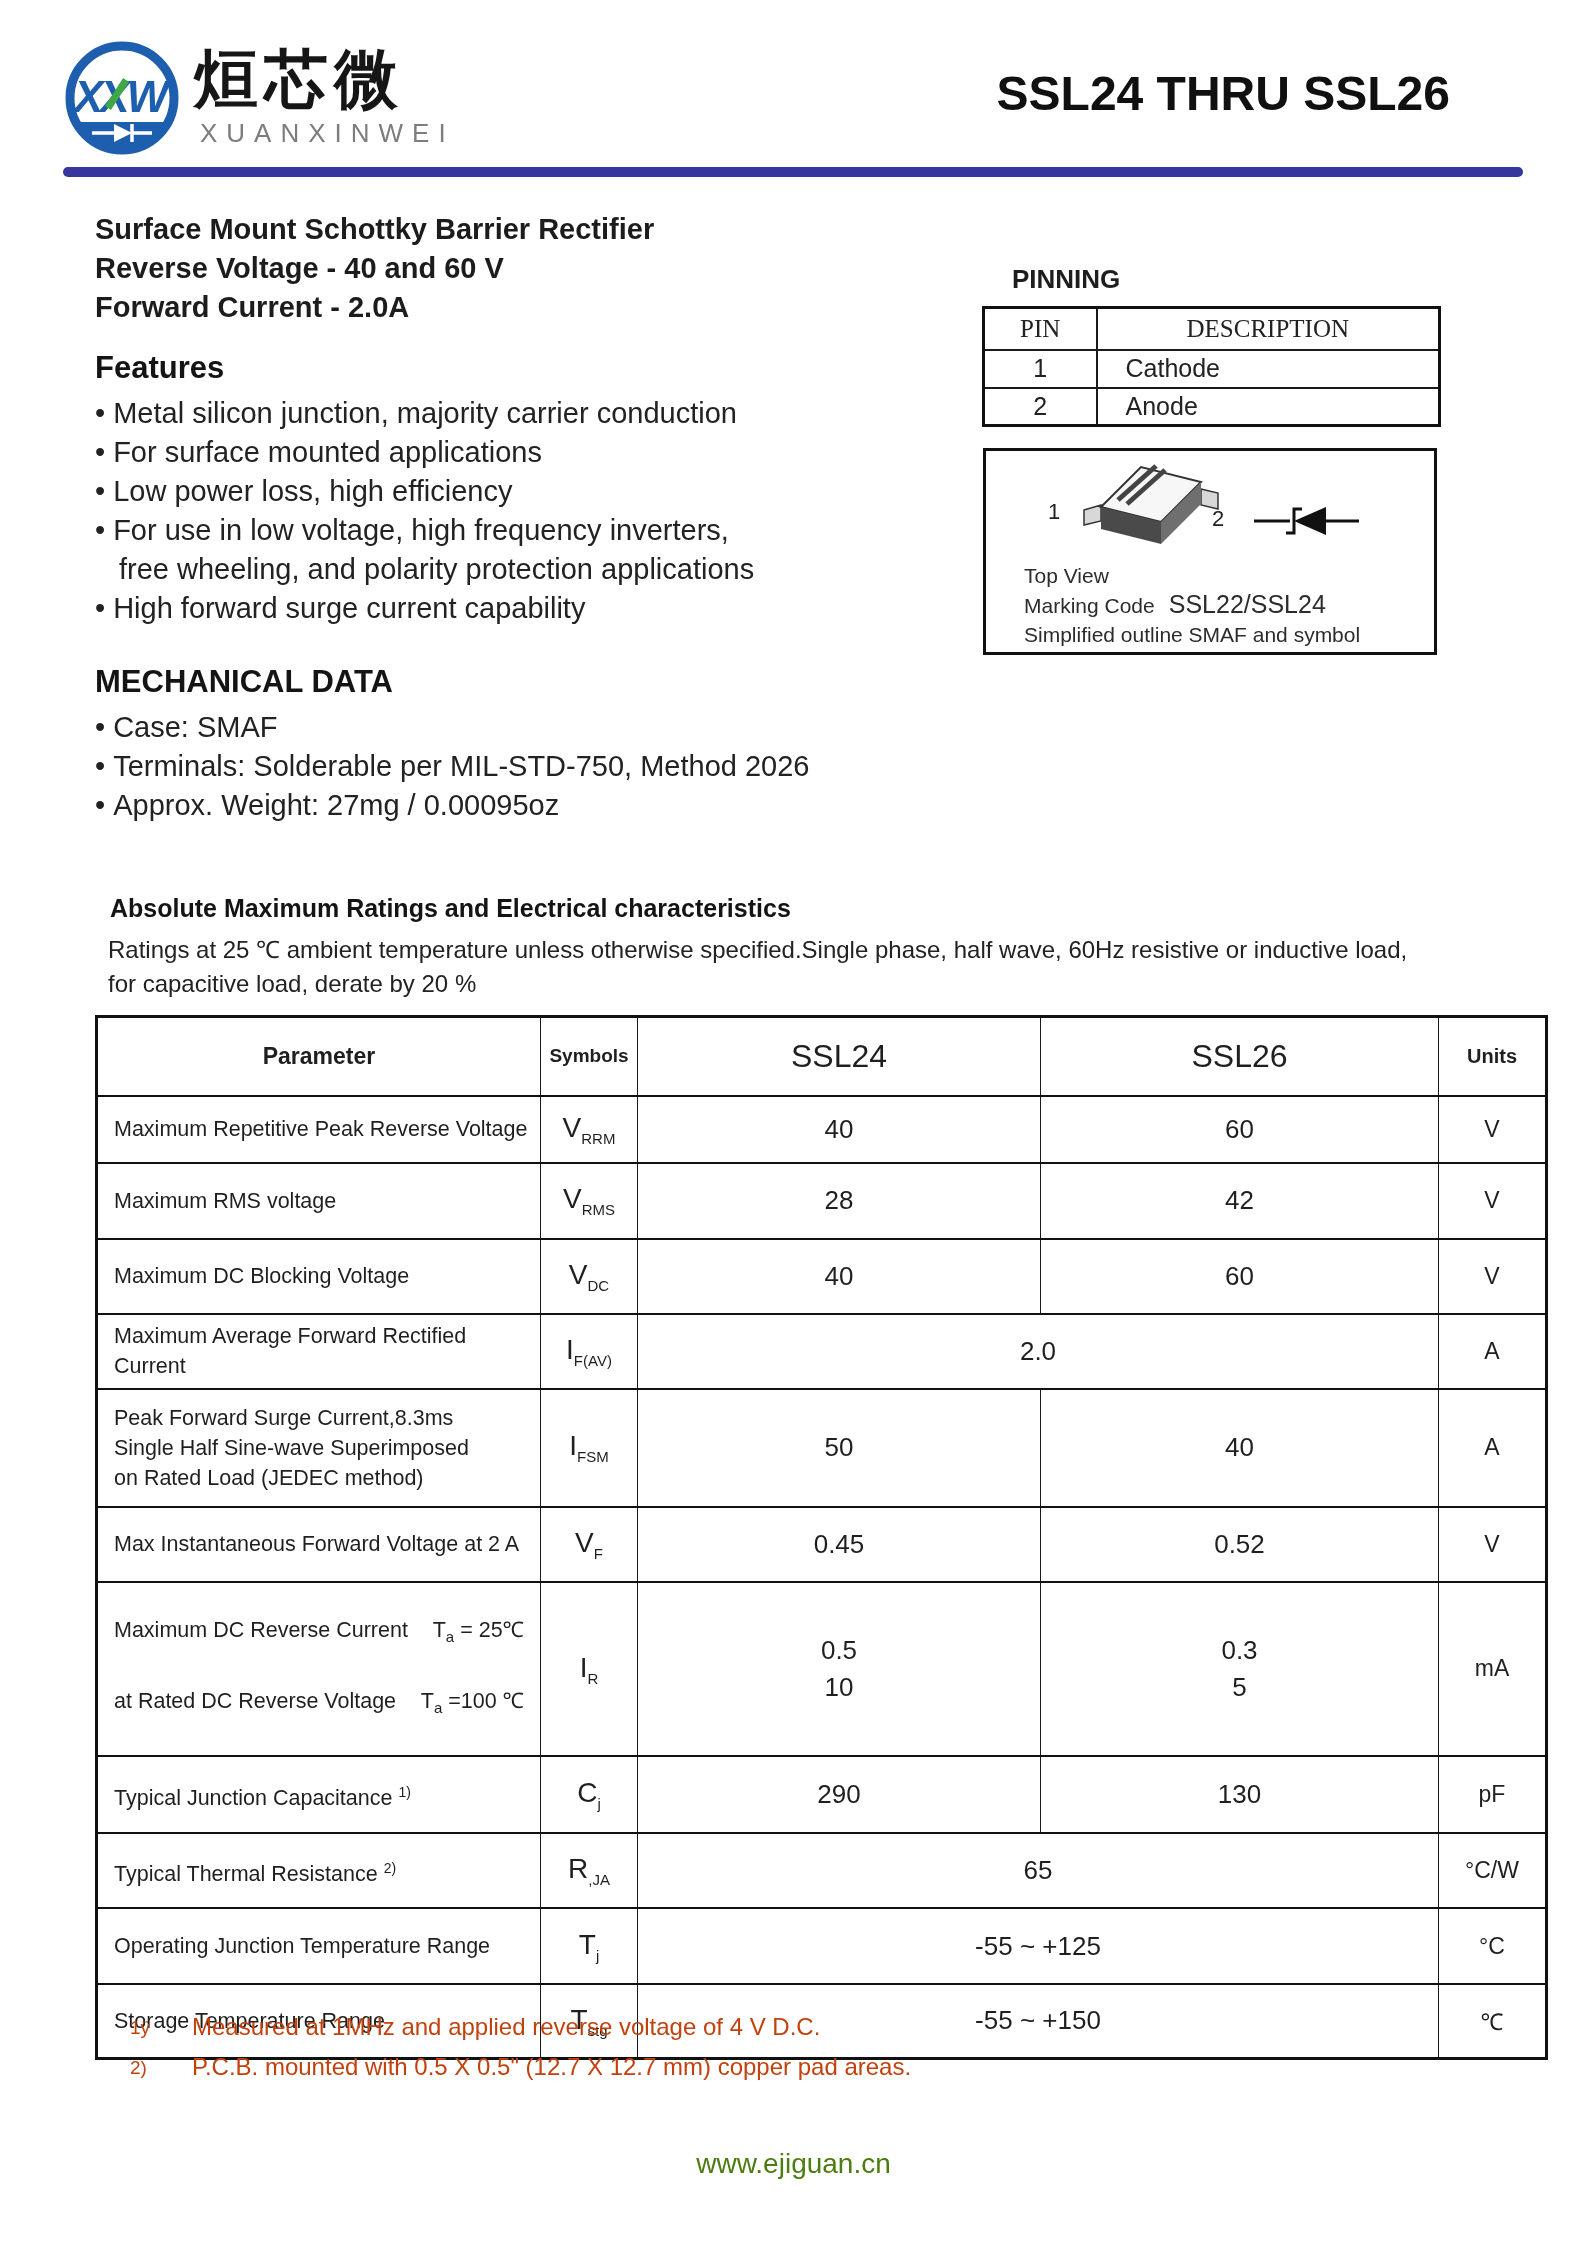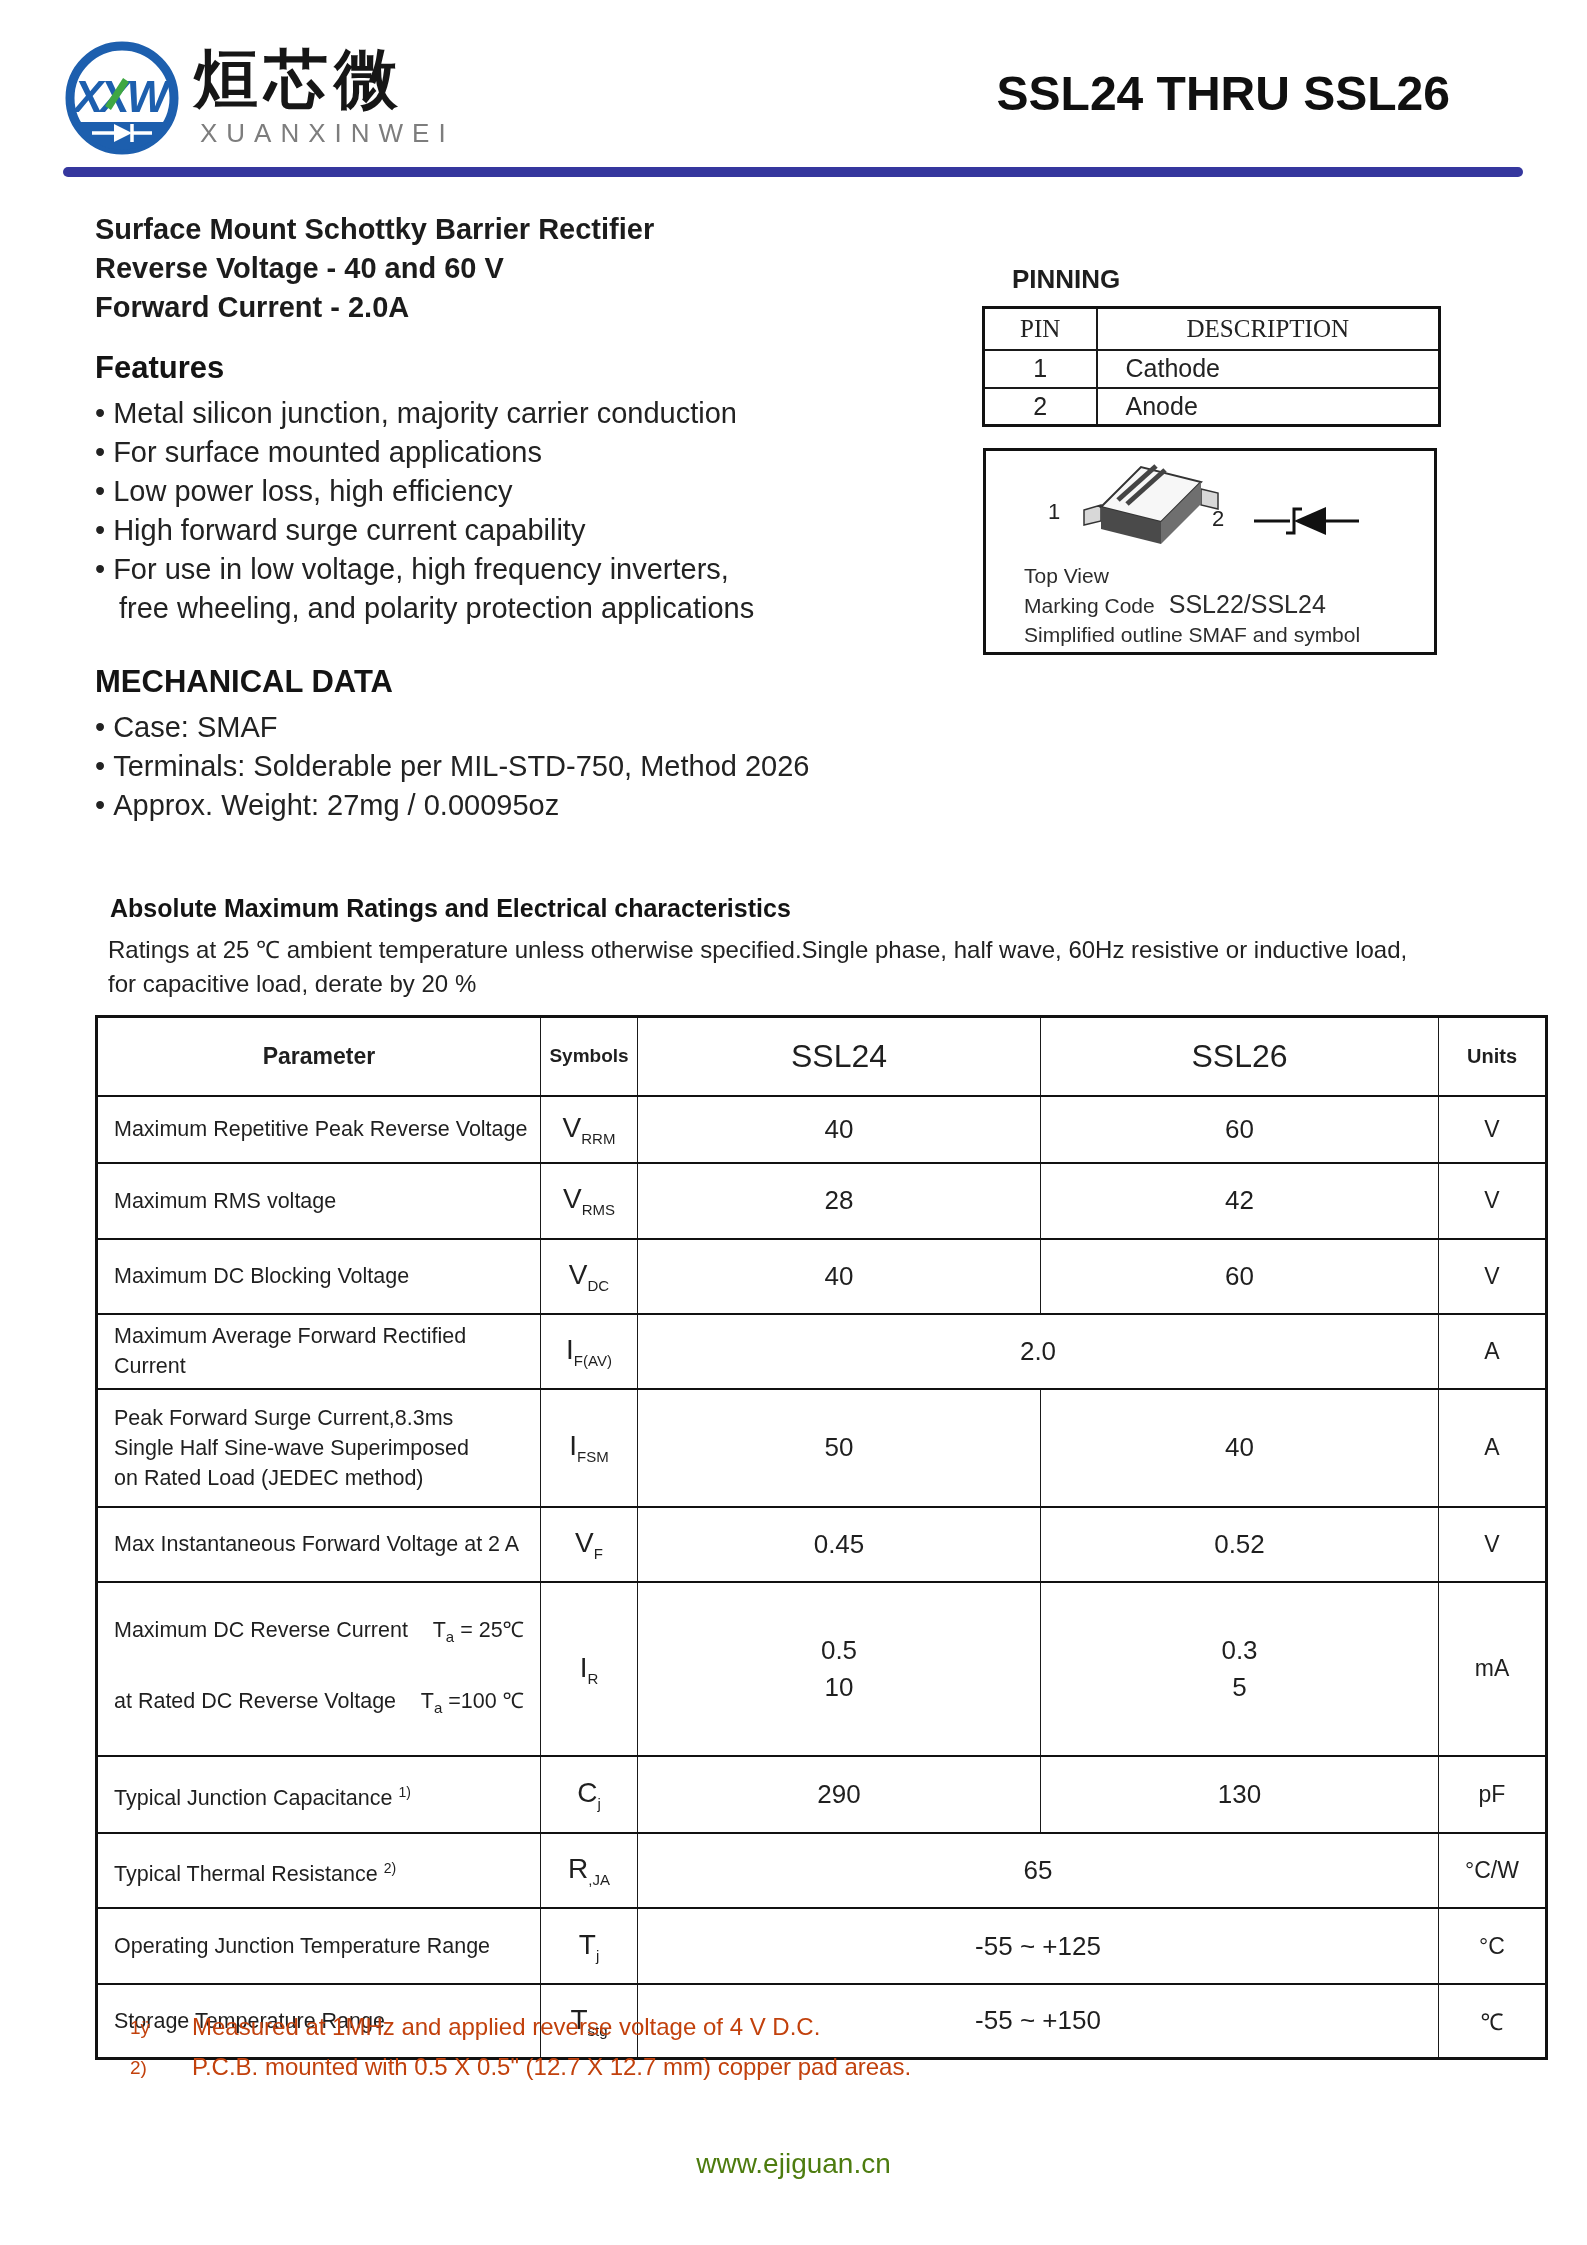--- a/index.html
+++ b/index.html
@@ -99,23 +99,23 @@
     <div>Surface Mount Schottky Barrier Rectifier</div>
     <div>Reverse Voltage - 40 and 60 V</div>
     <div>Forward Current - 2.0A</div>
   </div>
 
   <div class="abs sec-title features-title">Features</div>
   <ul class="abs plain-list features-list">
     <li>Metal silicon junction, majority carrier conduction</li>
     <li>For surface mounted applications</li>
     <li>Low power loss, high efficiency</li>
-    <li>High forward surge current capability</li>
     <li>For use in low voltage, high frequency inverters,
 free wheeling, and polarity protection applications</li>
+    <li>High forward surge current capability</li>
   </ul>
 
   <div class="abs sec-title mech-title">MECHANICAL DATA</div>
   <ul class="abs plain-list mech-list">
     <li>Case: SMAF</li>
     <li>Terminals: Solderable per MIL-STD-750, Method 2026</li>
     <li>Approx. Weight: 27mg / 0.00095oz</li>
   </ul>
 
   <div class="abs pinning-title">PINNING</div>

